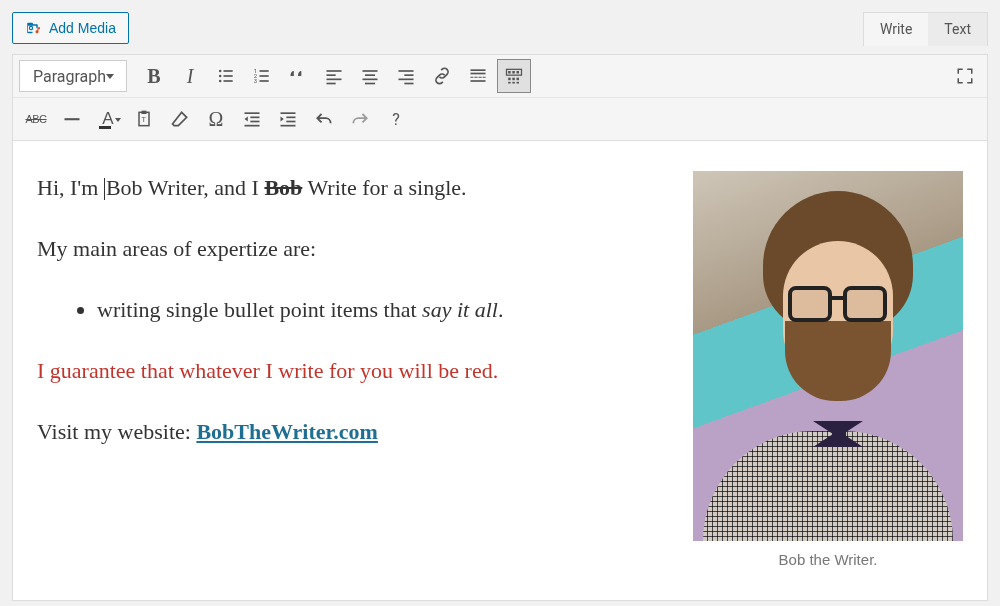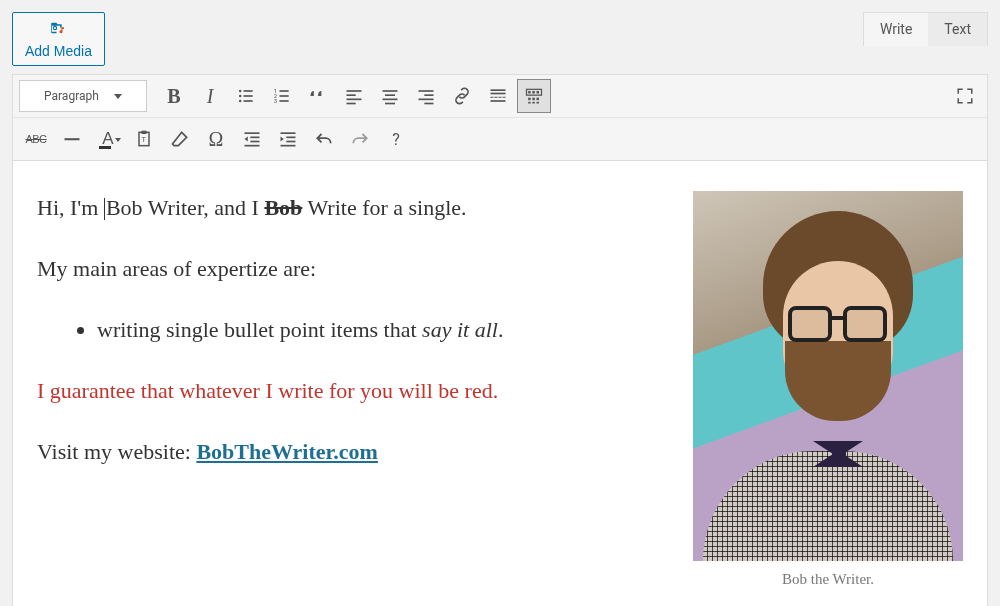--- a/index.html
+++ b/index.html
@@ -24,21 +24,20 @@
     display: inline-flex;
     align-items: center;
     gap: 6px;
     background: #f7f7f7;
     border: 1px solid #0073aa;
     color: #0073aa;
     padding: 6px 12px;
     font-size: 14px;
     cursor: pointer;
     border-radius: 2px;
-    flex-direction: column;
   }
   .add-media-btn svg { width: 18px; height: 18px; }
   .tabs {
     display: flex;
     border: 1px solid #ddd;
     border-bottom: none;
   }
   .tab {
     padding: 8px 16px;
     font-size: 14px;
@@ -60,26 +59,26 @@
     align-items: center;
     padding: 4px 6px;
     gap: 2px;
     position: relative;
   }
   .toolbar-row:first-child { border-bottom: 1px solid #e5e5e5; }
   .format-select {
     display: flex;
     align-items: center;
     justify-content: space-between;
-    width: 128px;
+    width: 108px;
     height: 32px;
     background: #fff;
     border: 1px solid #ccc;
-    padding: 0 24px;
-    font-size: 12px;
+    padding: 0 13px;
+    font-size: 16px;
     color: #555;
     cursor: pointer;
     margin-right: 8px;
   }
   .format-select .caret {
     width: 0; height: 0;
     border-left: 4px solid transparent;
     border-right: 4px solid transparent;
     border-top: 5px solid #555;
   }
@@ -171,21 +170,21 @@
     position:absolute; top:260px; left:10px; right:10px; bottom:0;
     background:
       repeating-linear-gradient(0deg,#e7e3df 0 4px,#4a4a4a 4px 5px),
       repeating-linear-gradient(90deg,#e7e3df 0 4px,#4a4a4a 4px 5px);
     background-blend-mode: multiply;
     border-radius: 120px 120px 0 0;
   }
   .caption {
     text-align: center;
     color: #777;
-    font-family: Liberation Serif, serif;
+    font-family: Liberation Sans, sans-serif;
     font-size: 15px;
     padding-top: 10px;
   }
 </style>
 </head>
 <body>
 
 <div class="editor-container">
 
   <div class="top-row">

